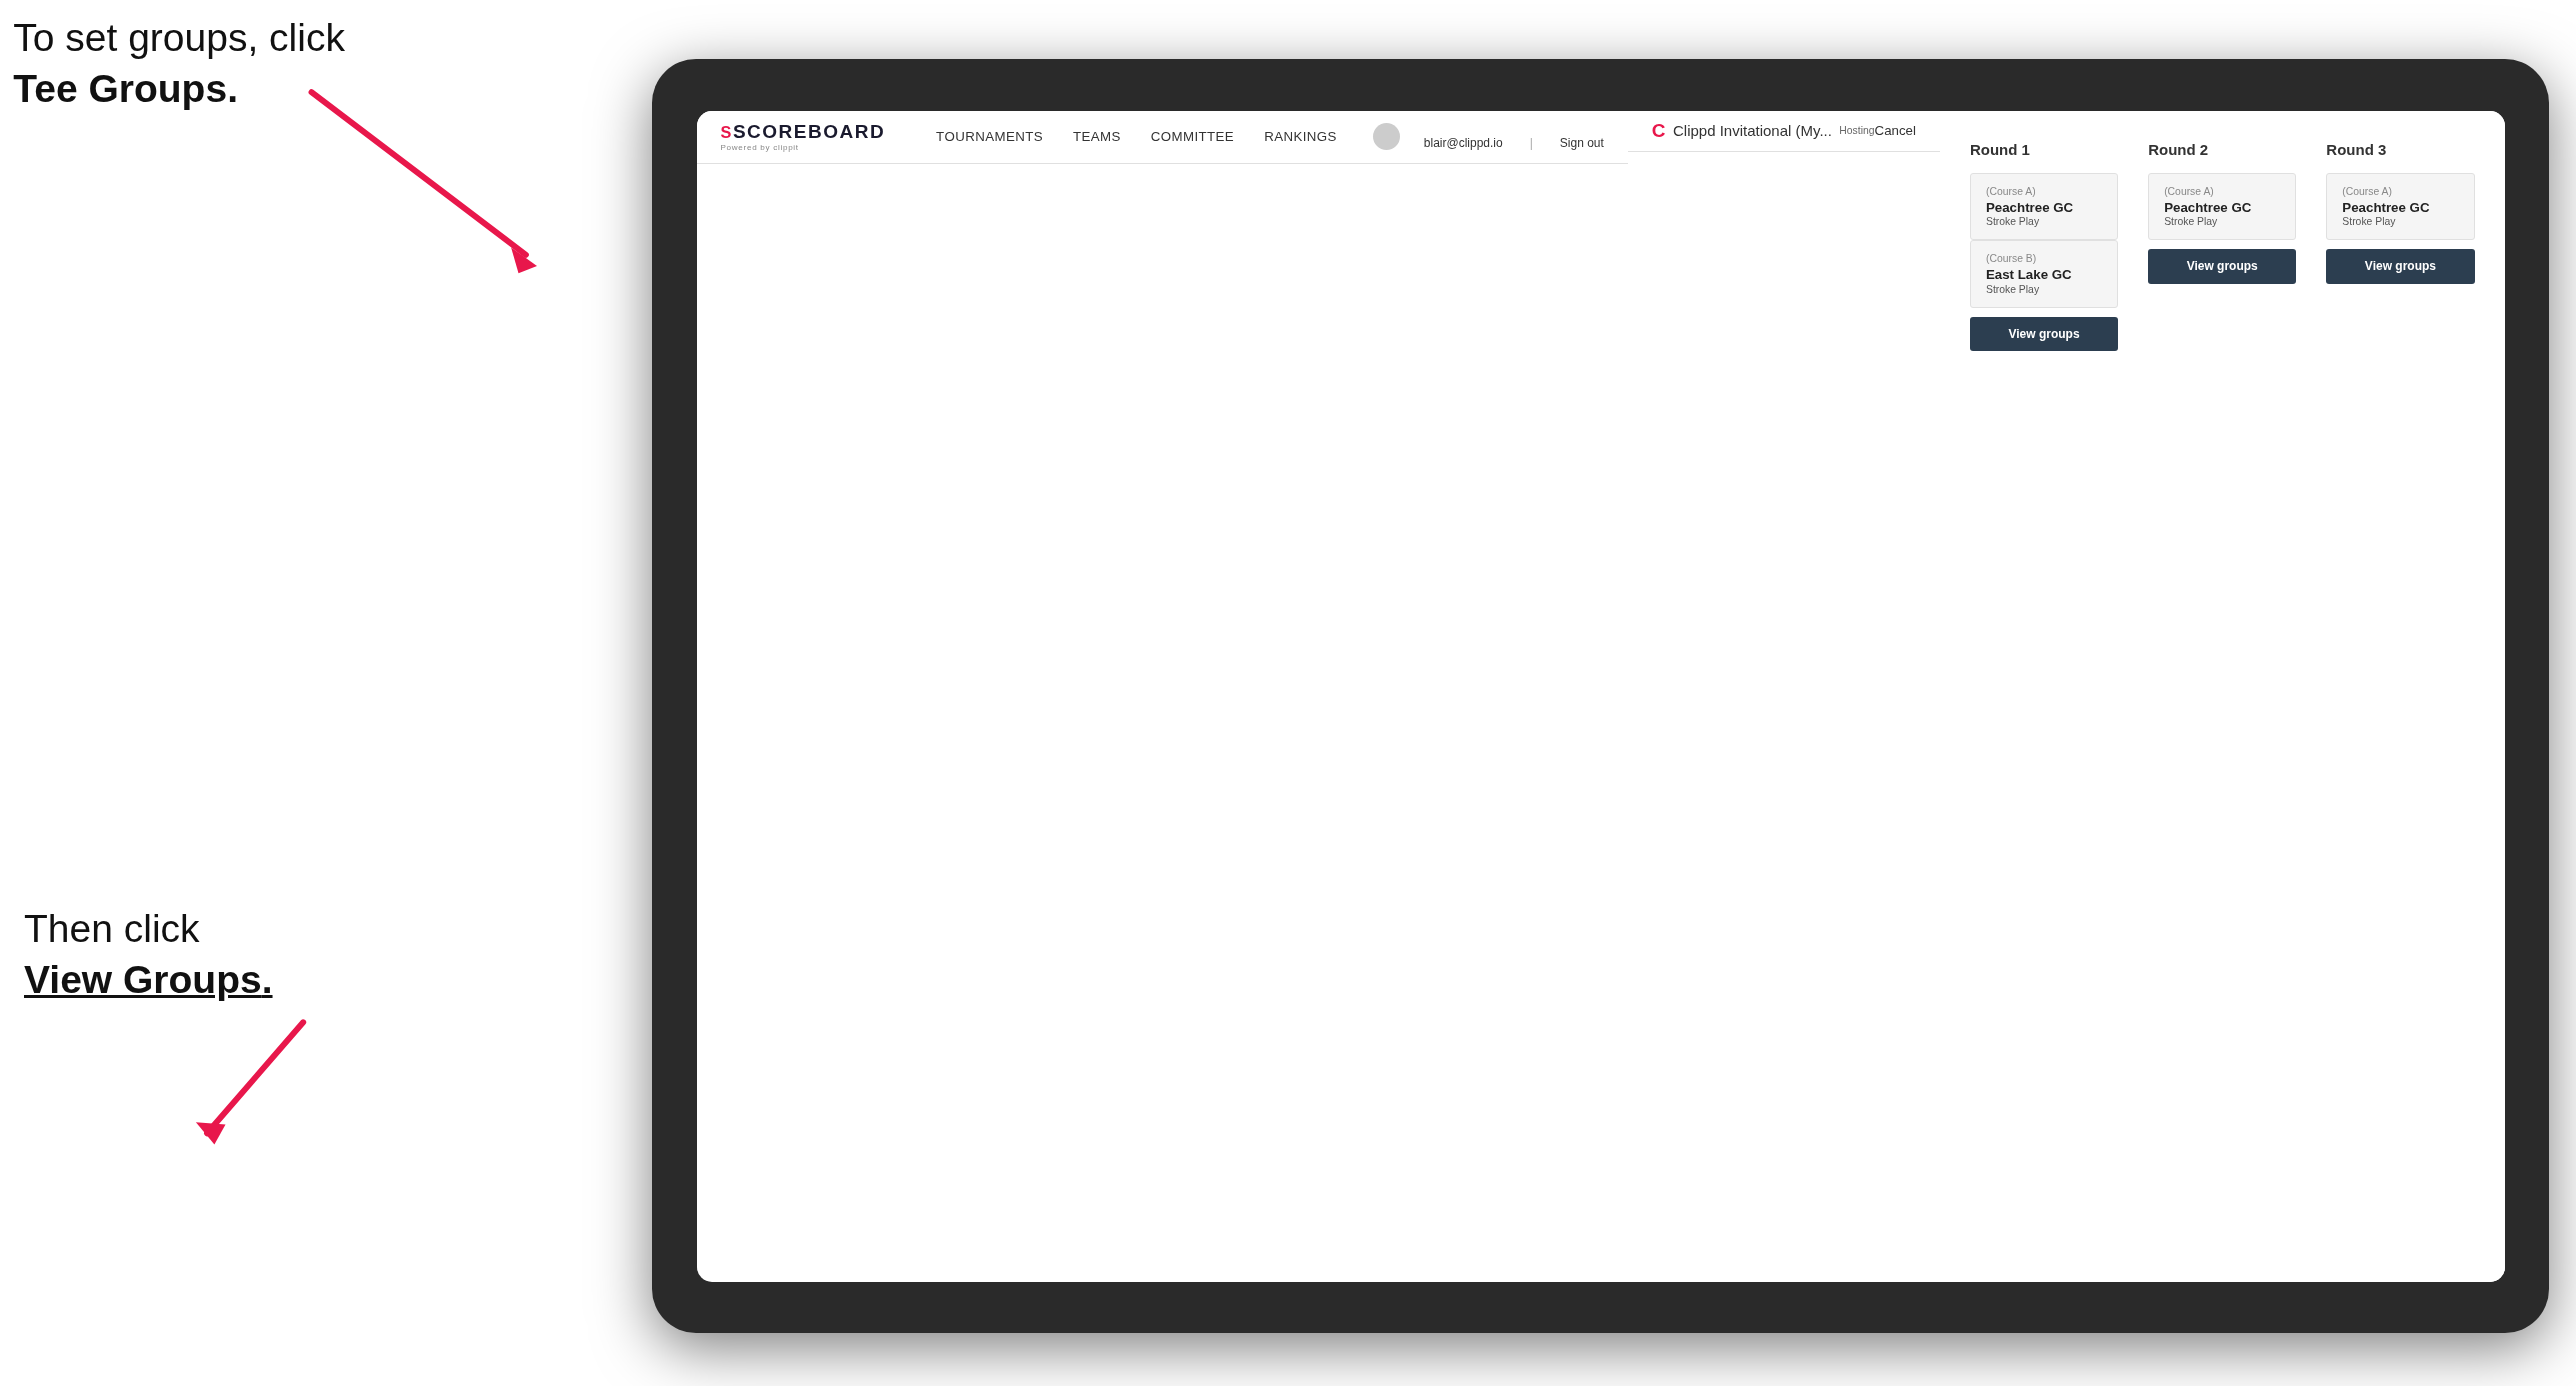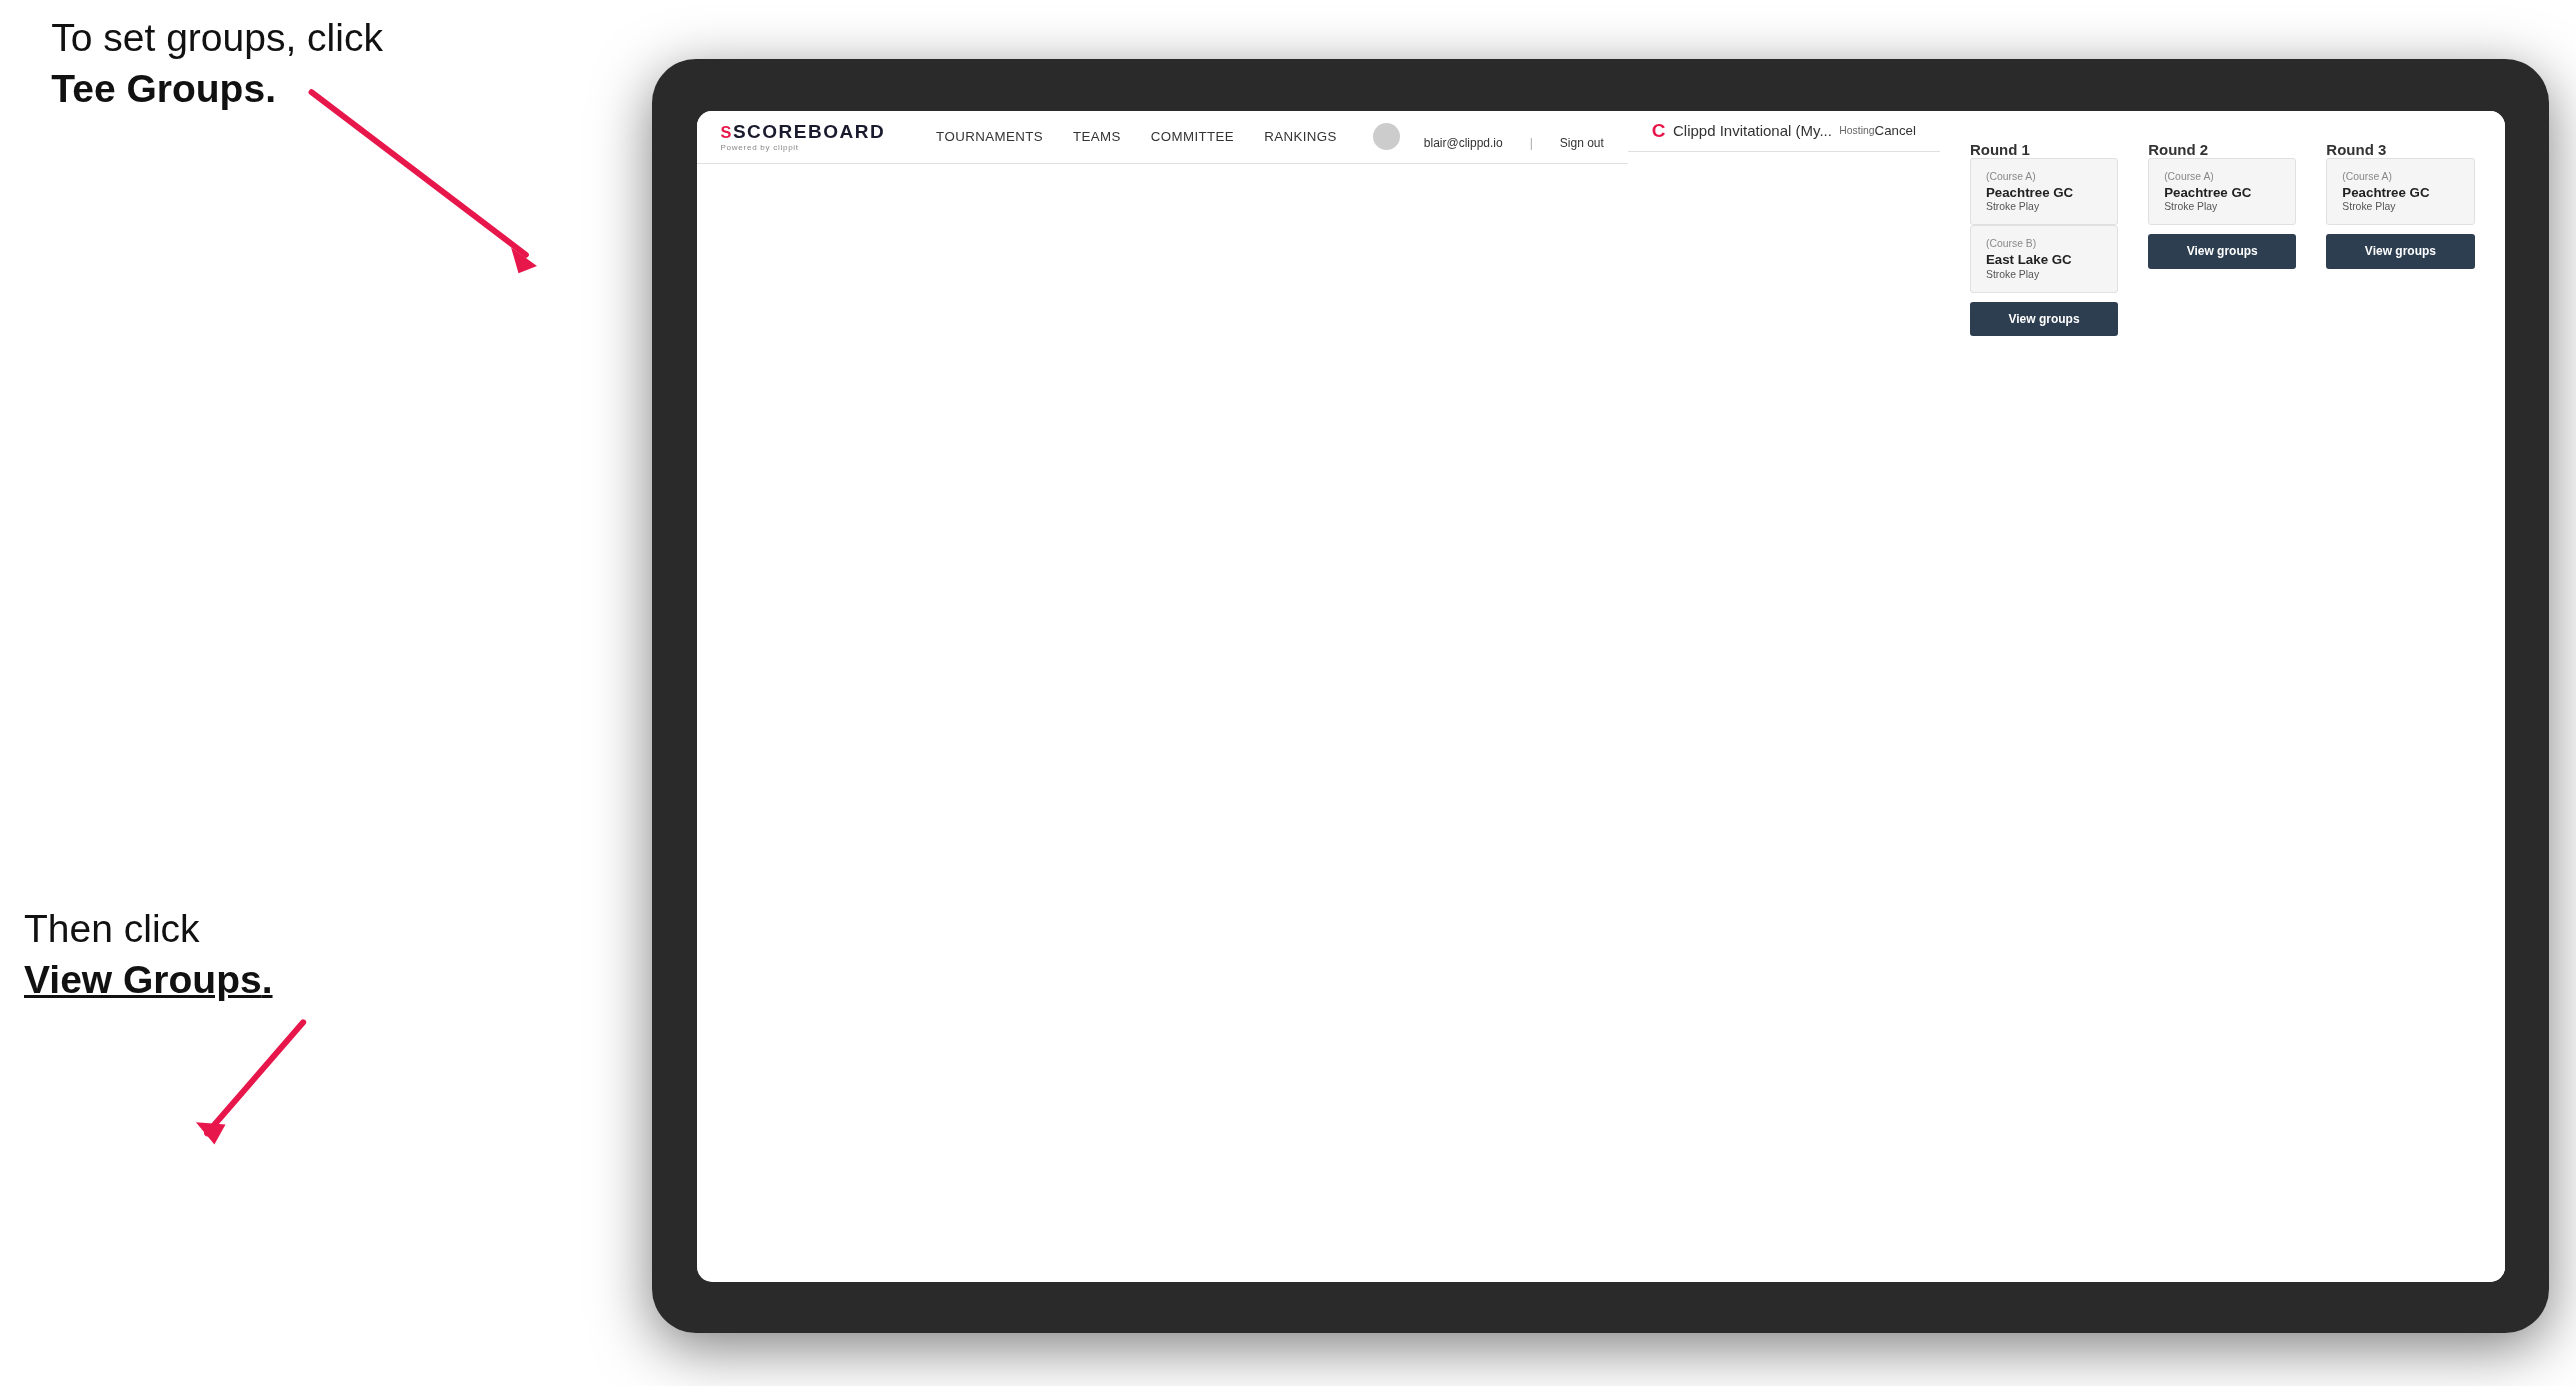--- a/index.html
+++ b/index.html
@@ -13,21 +13,20 @@
     }
 
     
     .instruction-top {
       position: absolute;
       top: 13.3px;
       left: 13.3px;
       font-size: 39px;
       line-height: 1.3;
       color: #111;
-      margin-left: 38px;
     }
     .instruction-top .bold { font-weight: 800; }
 
     
     .instruction-bottom {
       position: absolute;
       top: 904px;
       left: 24px;
       font-size: 39px;
       line-height: 1.3;
@@ -205,20 +204,21 @@
 
     .round-column {
       flex: 1;
       min-width: 0;
     }
 
     .round-title {
       font-size: 15px;
       font-weight: 600;
       color: #333;
+      margin-bottom: 15px;
     }
 
     .course-card {
       background: #f5f5f5;
       border: 0.7px solid #e0e0e0;
       border-radius: 3px;
       padding: 12px 15px;
     }
 
     .course-label {

